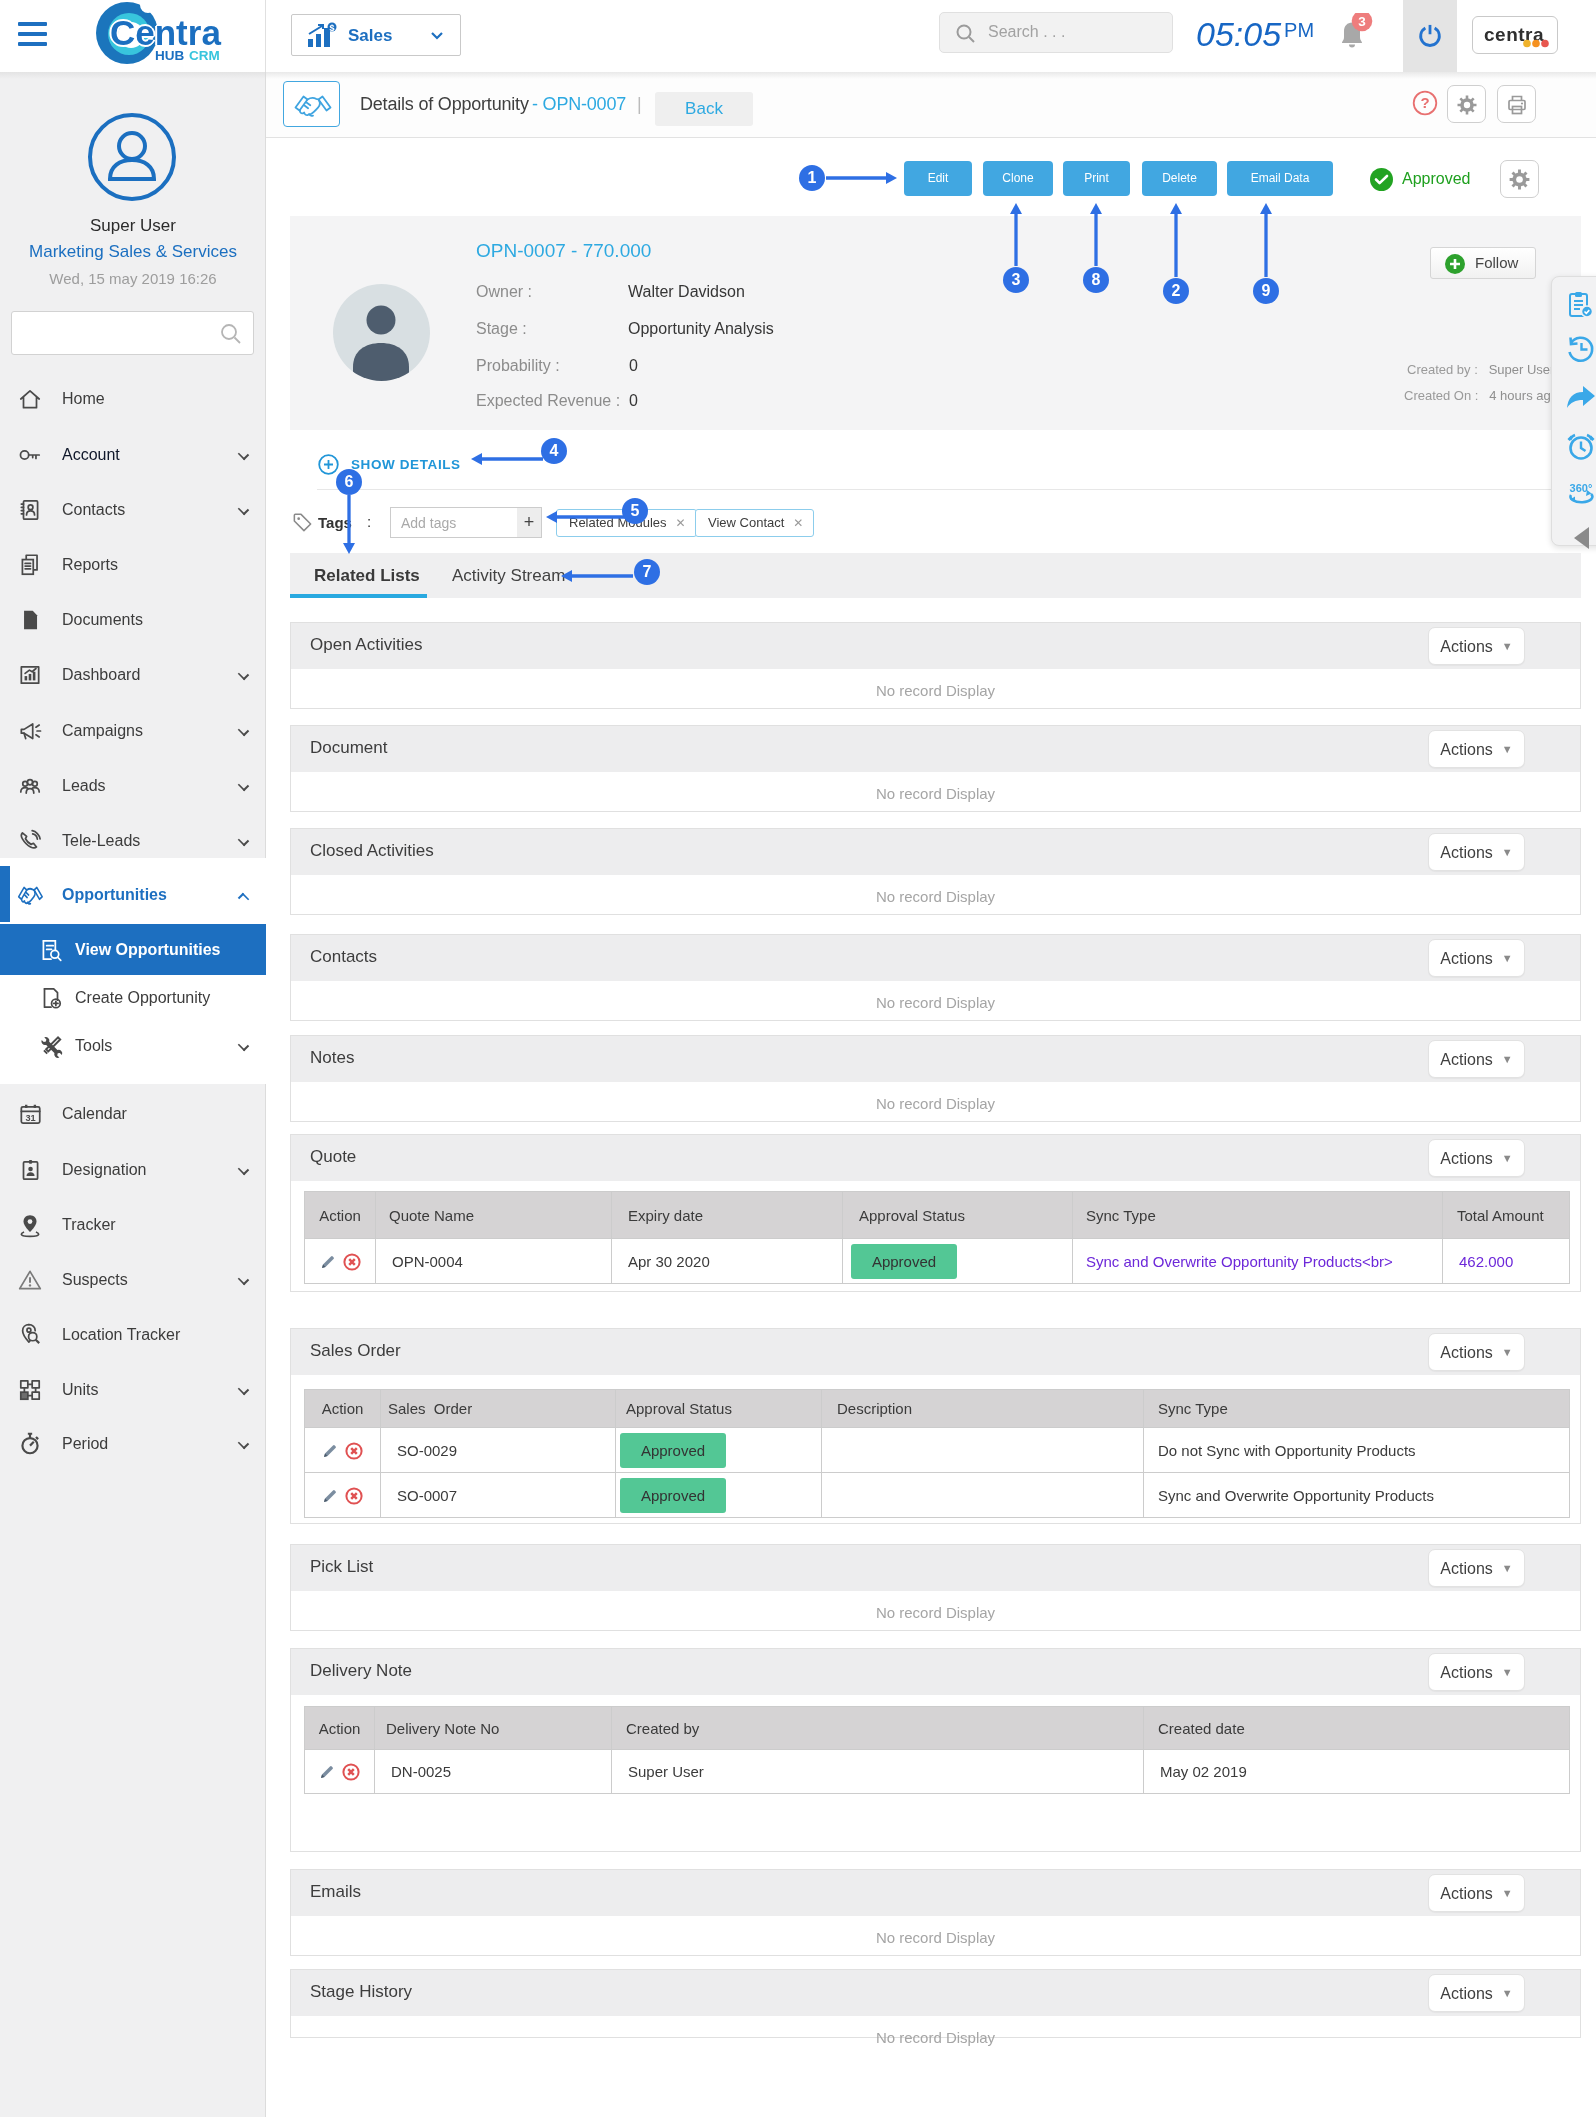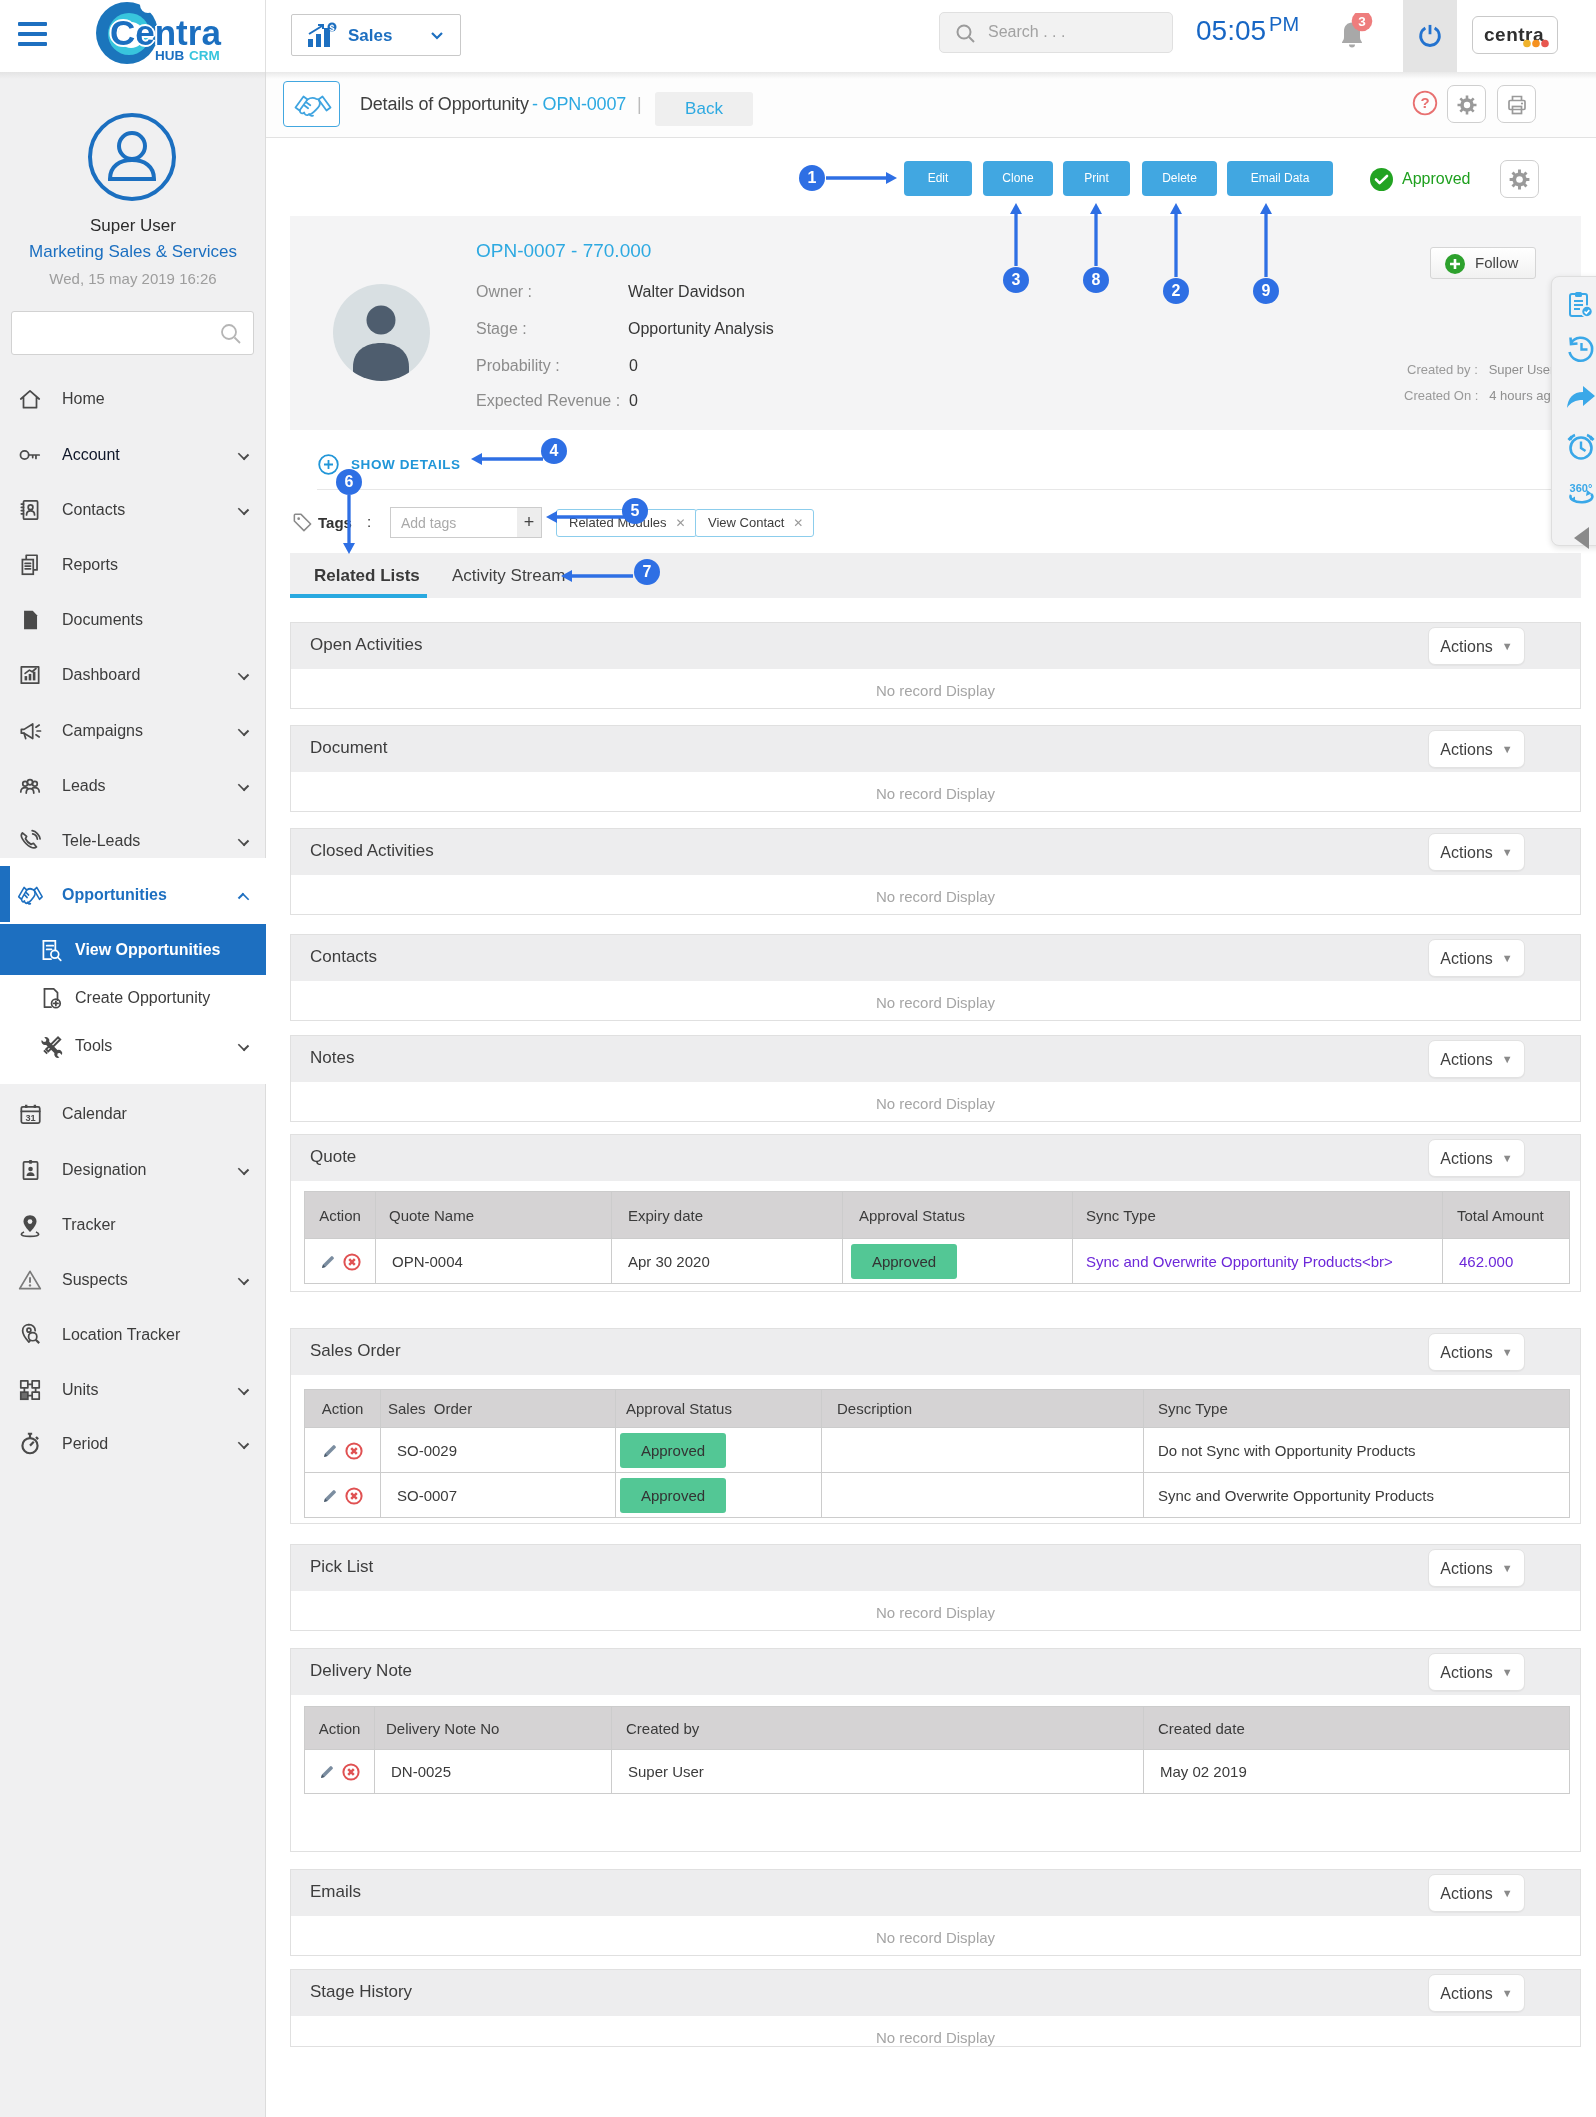--- a/index.html
+++ b/index.html
@@ -5,21 +5,21 @@
 body { font-family:"Liberation Sans", sans-serif; width:1596px; height:2117px; position:relative; background:#fff; overflow:hidden; }
 .abs { position:absolute; }
 .topbar { position:absolute; left:0; top:0; width:1596px; height:72px; background:#fff; z-index:30; }
 .tb-shadow { position:absolute; left:0; top:72px; width:1596px; height:7px; background:linear-gradient(#d9d9d9,rgba(255,255,255,0)); opacity:.55; z-index:29; pointer-events:none; }
 .hamburger div { position:absolute; left:18px; width:29px; height:4px; background:#1d6fc0; border-radius:1px; }
 .sales-box { position:absolute; left:291px; top:14px; width:170px; height:42px; border:1px solid #c9c9c9; border-radius:2px; background:#fff; }
 .sales-box .lbl { position:absolute; left:56px; top:11px; font-size:17px; color:#1d6fc0; font-weight:bold; }
 .search-top { position:absolute; left:939px; top:12px; width:234px; height:41px; background:#f2f2f2; border:1px solid #e0e0e0; border-radius:5px; }
 .search-top span { position:absolute; left:48px; top:10px; font-size:16px; color:#a2a2a2; }
 .time { position:absolute; left:1196px; top:15px; color:#1766c4; }
-.time b { font-size:28px; font-weight:normal; letter-spacing:0px;}
+.time b { font-size:34px; font-weight:normal; letter-spacing:0px;font-style:italic;}
 .time i { font-style:normal; font-size:20px; position:relative; top:-9px; margin-left:3px;}
 .power-block { position:absolute; left:1403px; top:0; width:54px; height:72px; background:#e4e4e4; }
 .centra-box { position:absolute; left:1472px; top:16px; width:86px; height:38px; background:#fff; border:1px solid #c9c9c9; border-radius:6px; }
 .sidebar { position:absolute; left:0; top:72px; width:266px; height:2045px; background:#f0f0f1; border-right:1px solid #dcdcdc; z-index:10; }
 .avatar-big { position:absolute; left:88px; top:41px; width:88px; height:88px; border-radius:50%; border:4px solid #1b6fc0; }
 .sb-name { position:absolute; left:0; top:144px; width:266px; text-align:center; font-size:17px; color:#2b2b2b; }
 .sb-dept { position:absolute; left:0; top:170px; width:266px; text-align:center; font-size:17px; color:#1b6fc0; }
 .sb-date { position:absolute; left:0; top:198px; width:266px; text-align:center; font-size:15px; color:#9d9d9d; }
 .sb-search { position:absolute; left:11px; top:239px; width:243px; height:44px; background:#fff; border:1px solid #d2d2d2; border-radius:3px; }
 .mi { position:absolute; left:0; width:266px; height:54px; }
@@ -616,21 +616,21 @@
 </tbody>
     </table>
   </div>
 <div class="sec" style="top:1869px;height:87px;">
     <div class="sec-h">
       <span class="t">Emails</span>
       <div class="actions">Actions<i>▼</i></div>
     </div>
     <div class="norec" style="top:59px;">No record Display</div>
   </div>
-<div class="sec" style="top:1969px;height:78px;">
+<div class="sec" style="top:1969px;height:69px;">
     <div class="sec-h">
       <span class="t">Stage History</span>
       <div class="actions">Actions<i>▼</i></div>
     </div>
     <div class="norec" style="top:59px;">No record Display</div>
   </div>
 <div class="ftool">
     <svg class="abs" style="left:13px;top:13px" width="30" height="30" viewBox="0 0 30 30">
 <rect x="5" y="4" width="17" height="22" rx="2" fill="none" stroke="#3aa8e8" stroke-width="2"></rect>
 <rect x="10" y="2" width="7" height="5" rx="1.5" fill="#3aa8e8"></rect>

